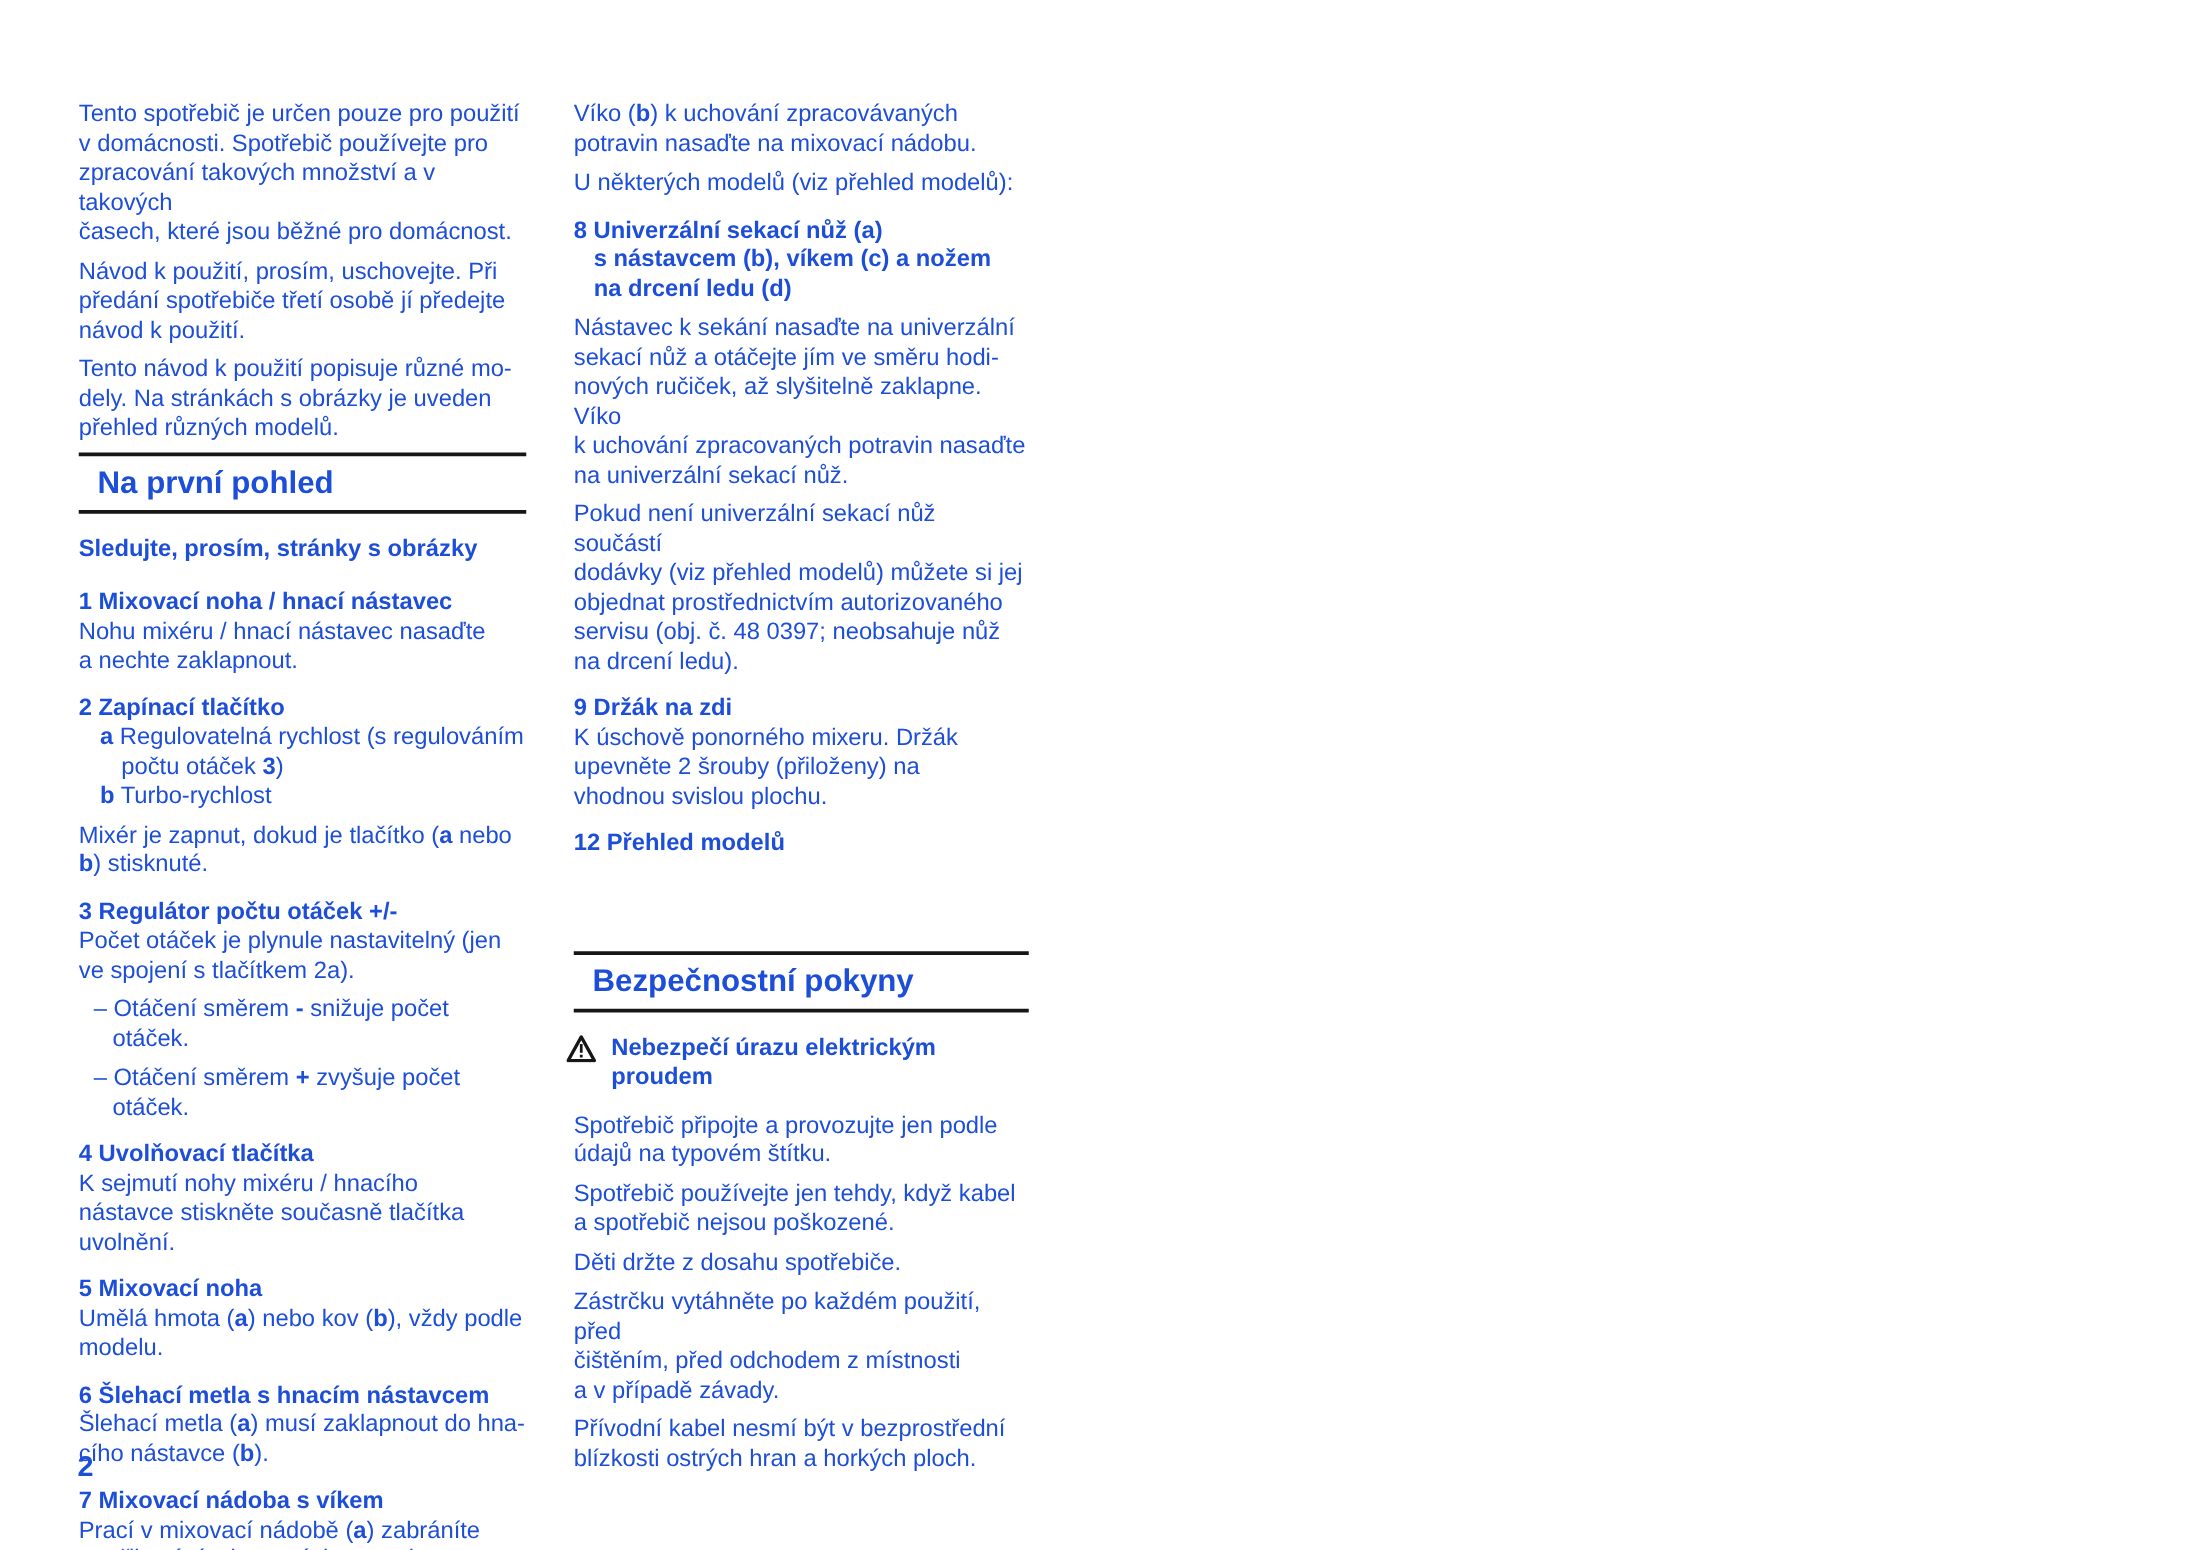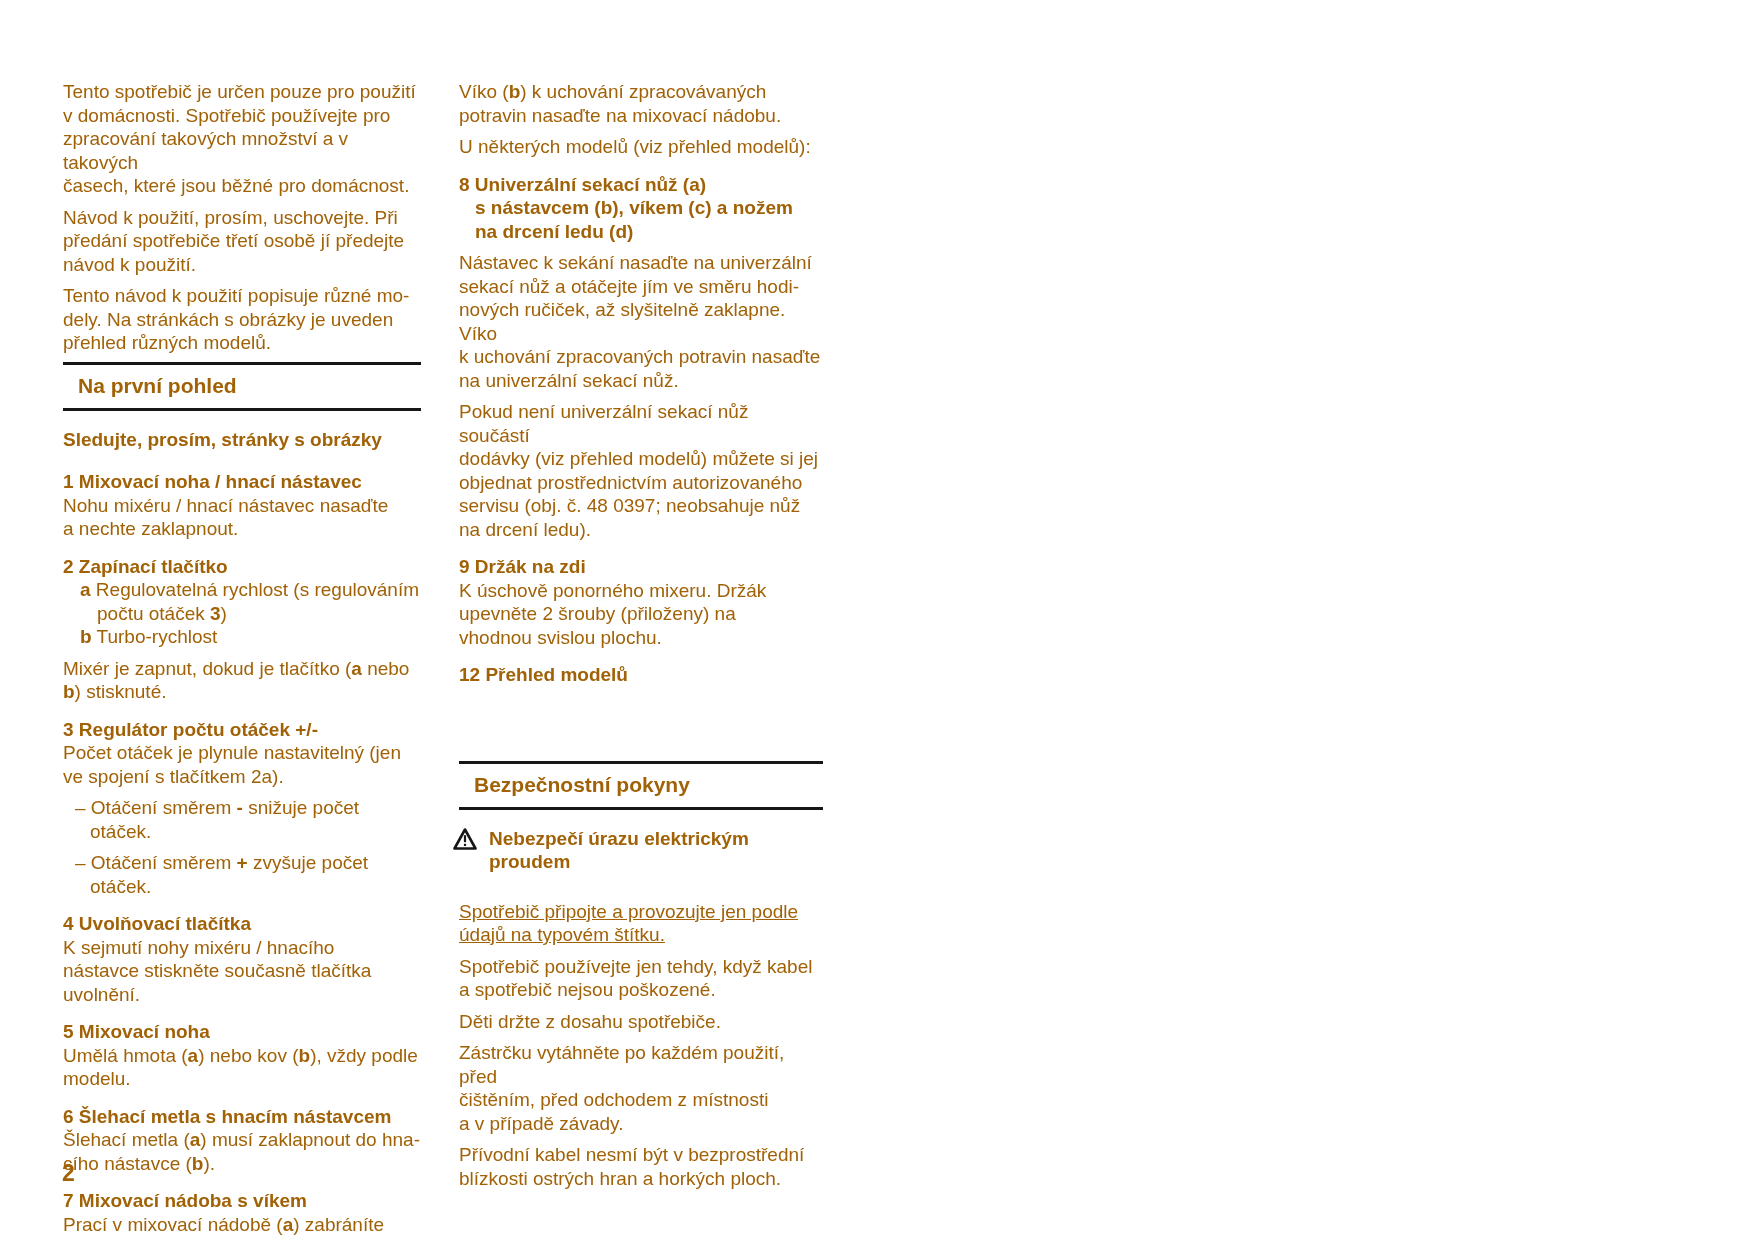--- a/index.html
+++ b/index.html
@@ -7,21 +7,21 @@
     padding: 0;
     background: #ffffff;
   }
   .page {
     position: relative;
     width: 1624px;
     height: 1240px;
     background: #ffffff;
     overflow: hidden;
     font-family: "Liberation Sans", sans-serif;
-    color: #a16207;
+    color: #1d4ed8;
   }
   .col {
     position: absolute;
     top: 80px;
     font-size: 19px;
     line-height: 23.5px;
   }
   .col-left  { left: 63px;  width: 358px; }
   .col-right { left: 459px; width: 364px; }
 
@@ -44,21 +44,21 @@
   .dash-item {
     margin: 8px 0 0 0;
     padding-left: 27px;
     text-indent: -15px;
   }
   .big-heading {
     margin-top: 7px;
     border-top: 3px solid #161616;
     border-bottom: 3px solid #161616;
     padding: 6px 0 7px 15px;
-    font-size: 21px;
+    font-size: 25px;
     line-height: 30px;
     font-weight: bold;
   }
   .lead {
     margin-top: 17px;
     font-weight: bold;
   }
   .italic-note {
     margin: 8px 0 0 0;
   }
@@ -67,21 +67,21 @@
     margin: 17px 0 0 0;
     position: relative;
     padding-left: 30px;
     font-weight: bold;
   }
   .warning-head .icon-slot {
     position: absolute;
     left: -6px;
     top: 1px;
   }
-  .first-safety-para { margin-top: 26px; text-decoration: underline; }
+  .first-safety-para { margin-top: 15px; }
   .page-number {
     position: absolute;
     left: 62px;
     top: 1160px;
     font-size: 23px;
     font-weight: bold;
   }
 </style>
 </head>
 <body>

